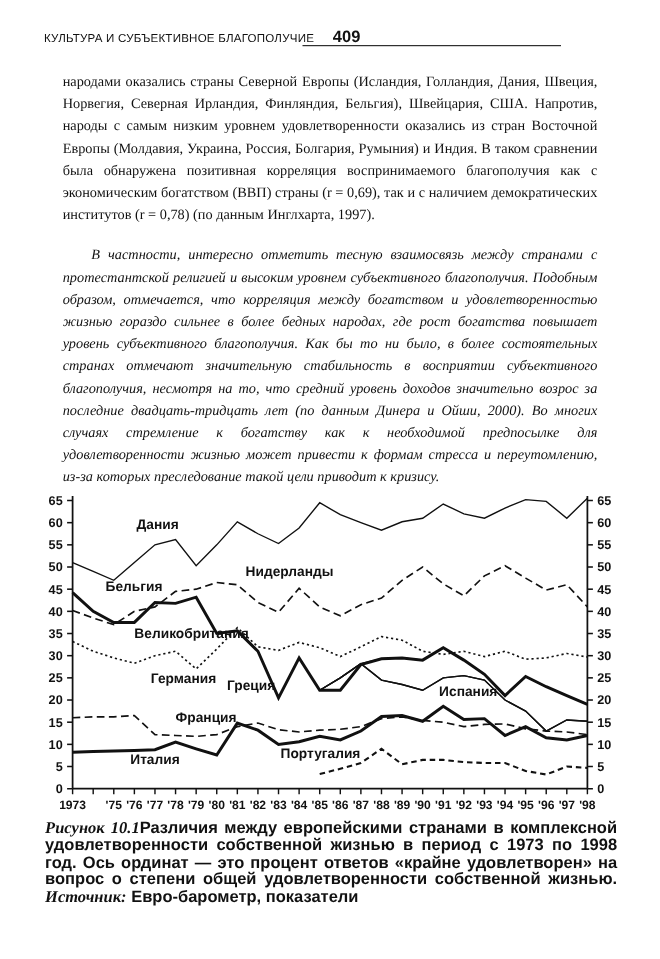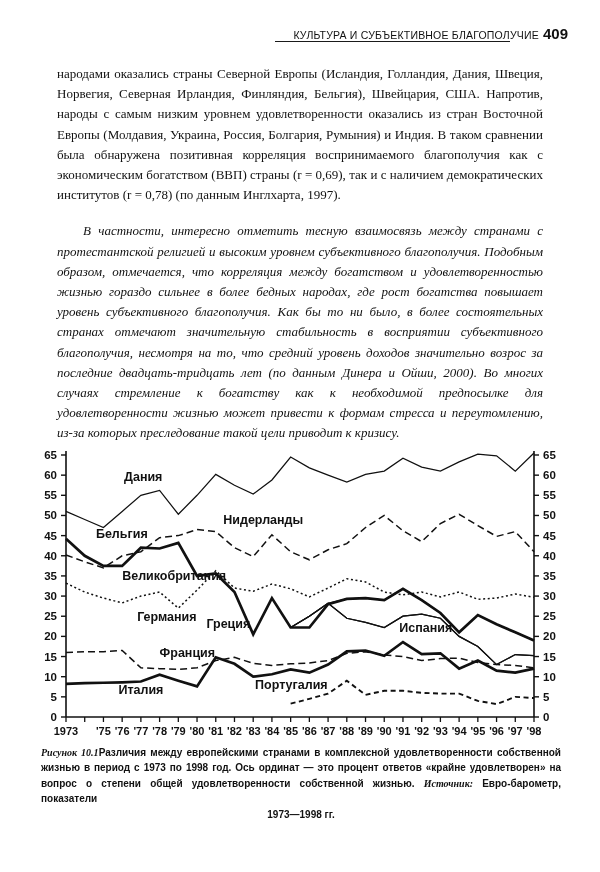--- a/index.html
+++ b/index.html
@@ -18,22 +18,22 @@
 
   
   .page-header {
     position: absolute;
     top: 18px;
     left: 40px;
     right: 32px;
     height: 26px;
     display: flex;
     align-items: flex-end;
-    justify-content: flex-end;
-    gap: 4px;
+    justify-content: flex-start;
+    gap: 17px;
   }
   .header-rule {
     position: absolute;
     left: 235px;
     right: 58px;
     bottom: 2px;
     height: 1px;
     background: #1a1a1a;
   }
   .header-title {
@@ -102,21 +102,21 @@
     fill: #111111;
   }
 
   
   .caption {
     position: absolute;
     top: 745px;
     left: 41px;
     width: 520px;
     font-family: "Liberation Sans", "DejaVu Sans", sans-serif;
-    font-size: 10px;
+    font-size: 15px;
     font-weight: bold;
     line-height: 15.4px;
     text-align: justify;
     color: #111111;
   }
   .caption .figlabel {
     font-family: "Liberation Serif", "DejaVu Serif", serif;
     font-style: italic;
     font-weight: bold;
   }
@@ -276,14 +276,13 @@
         <text x="139.60000000000002" y="213.53846153846155" text-anchor="start" class="series-label">Франция</text>
         <text x="98.41599999999914" y="251.4276923076923" text-anchor="start" class="series-label">Италия</text>
         <text x="379.21599999999916" y="189.35384615384615" text-anchor="start" class="series-label">Испания</text>
         <text x="235.0719999999983" y="245.7846153846154" text-anchor="start" class="series-label">Португалия</text>
       </svg>
   </div>
 </div>
 
 <div class="caption">
   <span class="figlabel">Рисунок 10.1</span><span>Различия между европейскими странами в комплексной удовлетворенности собственной жизнью в период с 1973 по 1998 год. Ось ординат — это процент ответов «крайне удовлетворен» на вопрос о степени общей удовлетворенности собственной жизнью. </span><span class="srclabel">Источник:</span><span> Евро-барометр, показатели</span>
-  <span class="caption-last">1973—1998 гг.</span>
 </div>
 
 </body></html>

